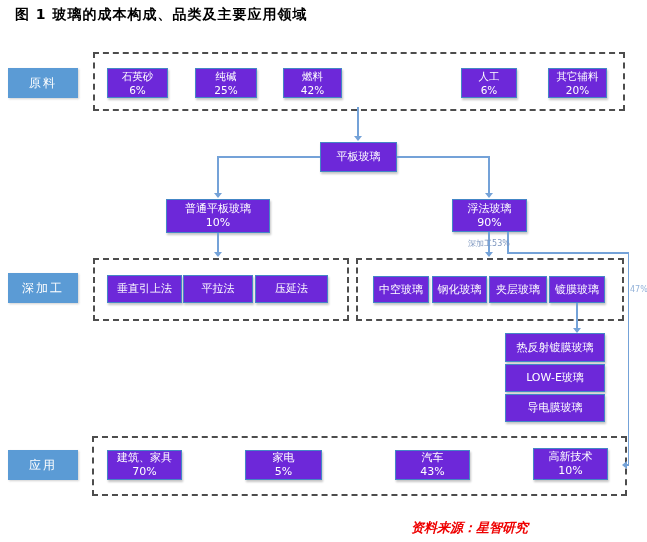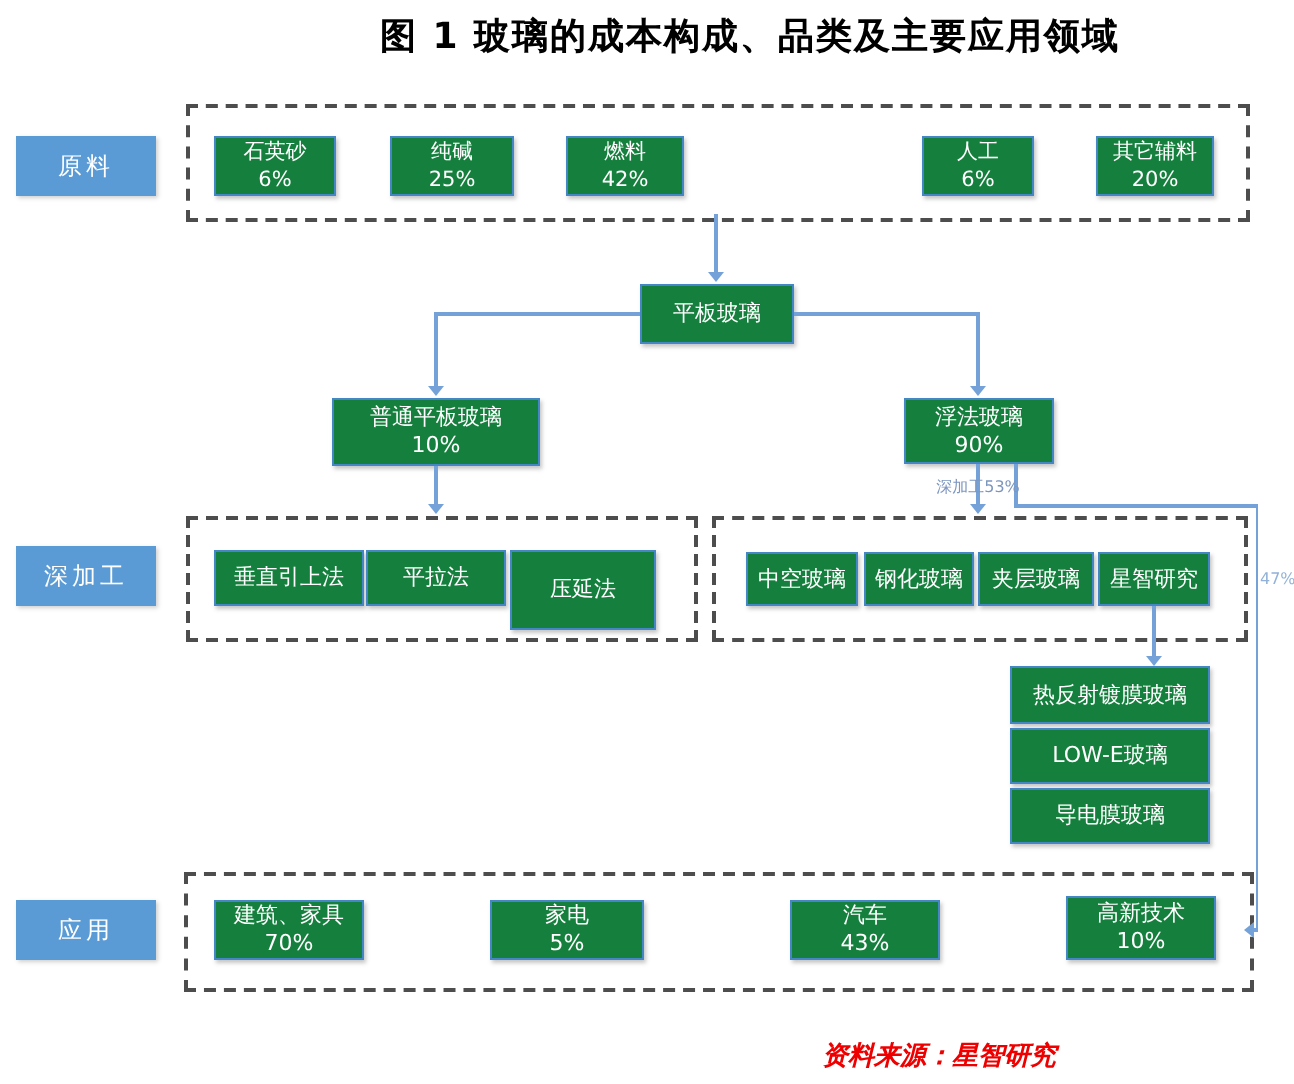--- a/index.html
+++ b/index.html
@@ -1,31 +1,31 @@
 <!DOCTYPE html>
 <html><head>
 <meta charset="utf-8">
 <style>
   html,body{margin:0;padding:0;background:#fff;}
   #stage{
     position:relative;width:647px;height:542px;background:#ffffff;
     font-family:"DejaVu Sans","Liberation Sans",sans-serif;overflow:hidden;
   }
   .title{
-    position:absolute;left:15px;top:6px;width:545px;text-align:right;
-    font-size:18px;font-weight:bold;color:#000;letter-spacing:1px;
+    position:absolute;left:15px;top:6px;width:545px;text-align:left;
+    font-size:14px;font-weight:bold;color:#000;letter-spacing:1px;
   }
   .rowlabel{
     position:absolute;background:#5b9bd5;color:#fff;font-size:12px;
     display:flex;align-items:center;justify-content:center;letter-spacing:2px;
     box-shadow:1px 1px 2px rgba(120,120,120,.35);
   }
   .dashbox{position:absolute;border:2px dashed #4d4d4d;}
   .node{
-    position:absolute;background:#15803d;border:1px solid #4486c6;color:#fff;
+    position:absolute;background:#6d28d9;border:1px solid #4486c6;color:#fff;
     display:flex;flex-direction:column;align-items:center;justify-content:center;
     text-align:center;font-size:11px;line-height:14px;
     box-shadow:1px 1.5px 2px rgba(110,110,110,.4);box-sizing:border-box;
   }
   .node.small{font-size:10.5px;}
   .hline,.vline{position:absolute;background:#74a2d8;}
   .hline{height:1.5px;}
   .vline{width:1.5px;}
   .arr-down{
     position:absolute;width:0;height:0;
@@ -92,35 +92,35 @@
     <span>浮法玻璃</span>
     <span>90%</span>
   </div>
 
   <div class="node" style="left:107px;top:275px;width:75px;height:28px">
     <span>垂直引上法</span>
   </div>
   <div class="node" style="left:183px;top:275px;width:70px;height:28px">
     <span>平拉法</span>
   </div>
-  <div class="node" style="left:255px;top:275px;width:73px;height:40px">
+  <div class="node" style="left:255px;top:275px;width:73px;height:28px">
     <span>压延法</span>
   </div>
 
   <div class="node" style="left:373px;top:276px;width:56px;height:27px">
     <span>中空玻璃</span>
   </div>
   <div class="node" style="left:432px;top:276px;width:55px;height:27px">
     <span>钢化玻璃</span>
   </div>
   <div class="node" style="left:489px;top:276px;width:58px;height:27px">
     <span>夹层玻璃</span>
   </div>
   <div class="node" style="left:549px;top:276px;width:56px;height:27px">
-    <span>星智研究</span>
+    <span>镀膜玻璃</span>
   </div>
 
   <div class="node" style="left:505px;top:333px;width:100px;height:29px">
     <span>热反射镀膜玻璃</span>
   </div>
   <div class="node" style="left:505px;top:364px;width:100px;height:28px">
     <span>LOW-E玻璃</span>
   </div>
   <div class="node" style="left:505px;top:394px;width:100px;height:28px">
     <span>导电膜玻璃</span>

